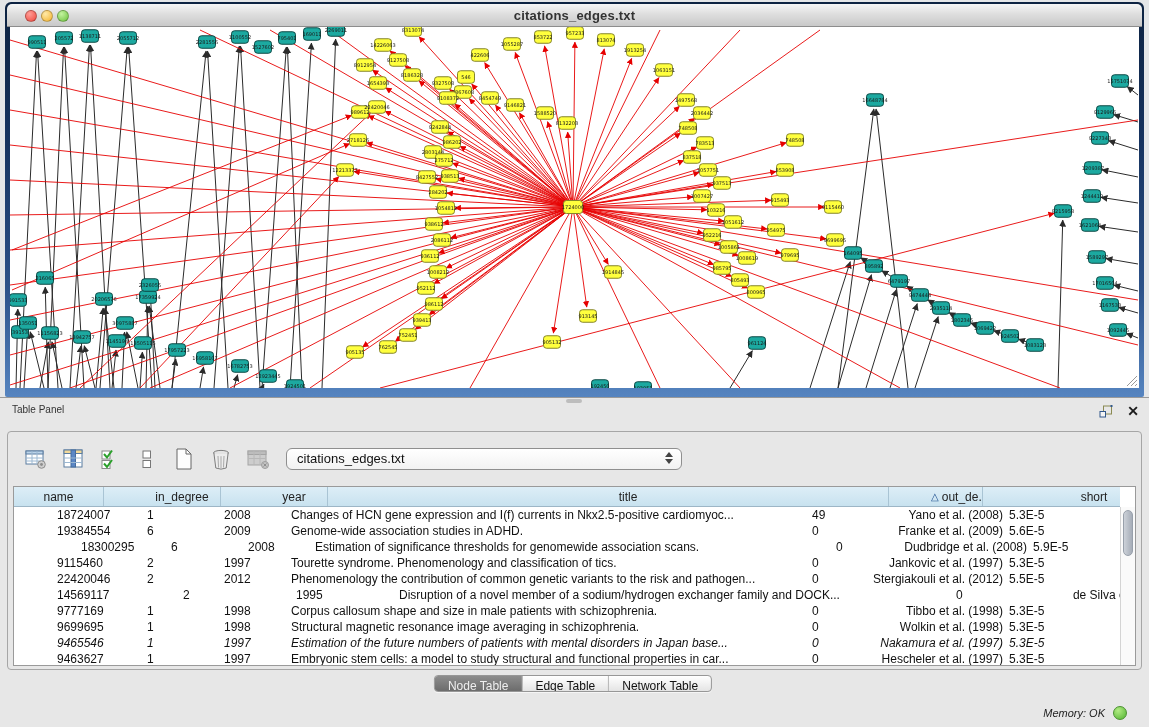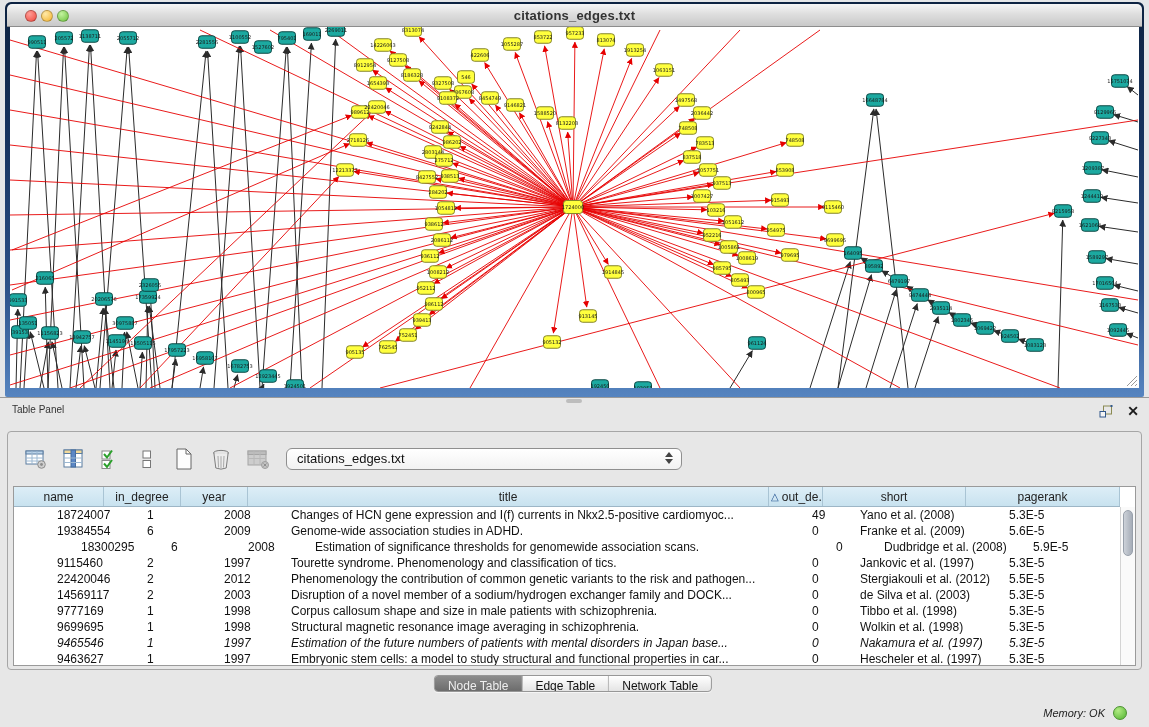--- a/index.html
+++ b/index.html
@@ -52,21 +52,21 @@
     background:#fff; border:1px solid #9a9a9a; overflow:hidden; }
   .thead { display:grid; height:20px; background:linear-gradient(#ddeef7,#c8e2ef);
     border-bottom:1px solid #9db6c6; margin-right:15px; }
   .hcell { font-size:12px; color:#222; display:flex; align-items:center; justify-content:center;
     border-right:1px solid #a9c4d4; overflow:hidden; white-space:nowrap; }
   .hcell.left { justify-content:flex-start; padding-left:2px; }
   .sort-glyph { color:#1e4f8f; font-size:10px; margin-right:3px; }
   .tbody { margin-right:15px;margin-left:37px; }
   .trow { display:grid; height:16px; background:#fff; }
   .tcell { font-size:12px; line-height:16px; color:#111; white-space:nowrap; overflow:hidden; padding-left:6px; }
-  .tcell.center { text-align:left; padding-left:0; }
+  .tcell.center { text-align:right; padding-left:0; }
   .vscroll { position:absolute; right:0; top:20px; bottom:0; width:15px;
     background:#fafafa; border-left:1px solid #d4d4d4; }
   .vthumb { position:absolute; left:2px; top:3px; width:10px; height:46px; border-radius:5px;
     background:linear-gradient(90deg,#cdd2d9,#a6adb8); border:1px solid #98a0ab; }
 
   .tabs { position:absolute; left:573px; top:277px; transform:translateX(-50%);
     display:flex; height:17px; border:1px solid #979797; border-radius:4px; overflow:hidden;
     background:linear-gradient(#ffffff,#e4e4e4); box-shadow:0 1px 0 rgba(255,255,255,.6); }
   .tab { font-size:12px; line-height:20px; padding:0 13px; color:#111; border-left:1px solid #b5b5b5; }
   .tab:first-child { border-left:none; }
@@ -612,21 +612,21 @@
       <div class="combo">
         <span>citations_edges.txt</span>
         <span class="combo-arrows">
             <i class="up"></i>
             <i class="dn"></i>
           </span>
       </div>
     </div>
 
     <div class="table-wrap">
-      <div class="thead" style="grid-template-columns: 90px 77px 67px 521px 54px 143px 1fr;">
+      <div class="thead" style="grid-template-columns: 90px 77px 67px 521px 54px 143px 1fr; gap: 40px;">
           <div class="hcell">
             <span>name</span>
           </div>
           <div class="hcell">
             <span>in_degree</span>
           </div>
           <div class="hcell">
             <span>year</span>
           </div>
           <div class="hcell">
@@ -682,24 +682,24 @@
           </div>
           <div class="trow" style="grid-template-columns: 90px 77px 67px 521px 54px 143px 1fr;">
             <div class="tcell">22420046</div>
             <div class="tcell">2</div>
             <div class="tcell">2012</div>
             <div class="tcell">Phenomenology the contribution of common genetic variants to the risk and pathogen...</div>
             <div class="tcell">0</div>
             <div class="tcell center">Stergiakouli et al. (2012)</div>
             <div class="tcell">5.5E-5</div>
           </div>
-          <div class="trow" style="grid-template-columns: 90px 77px 67px 521px 54px 143px 1fr;">
+          <div class="trow" style="grid-template-columns: 90px 77px 67px 521px 54px 143px 1fr; gap: 36px;">
             <div class="tcell">14569117</div>
             <div class="tcell">2</div>
-            <div class="tcell">2003</div>
+            <div class="tcell">1995</div>
             <div class="tcell">Disruption of a novel member of a sodium/hydrogen exchanger family and DOCK...</div>
             <div class="tcell">0</div>
             <div class="tcell center">de Silva et al. (2003)</div>
             <div class="tcell">5.3E-5</div>
           </div>
           <div class="trow" style="grid-template-columns: 90px 77px 67px 521px 54px 143px 1fr;">
             <div class="tcell">9777169</div>
             <div class="tcell">1</div>
             <div class="tcell">1998</div>
             <div class="tcell">Corpus callosum shape and size in male patients with schizophrenia.</div>

